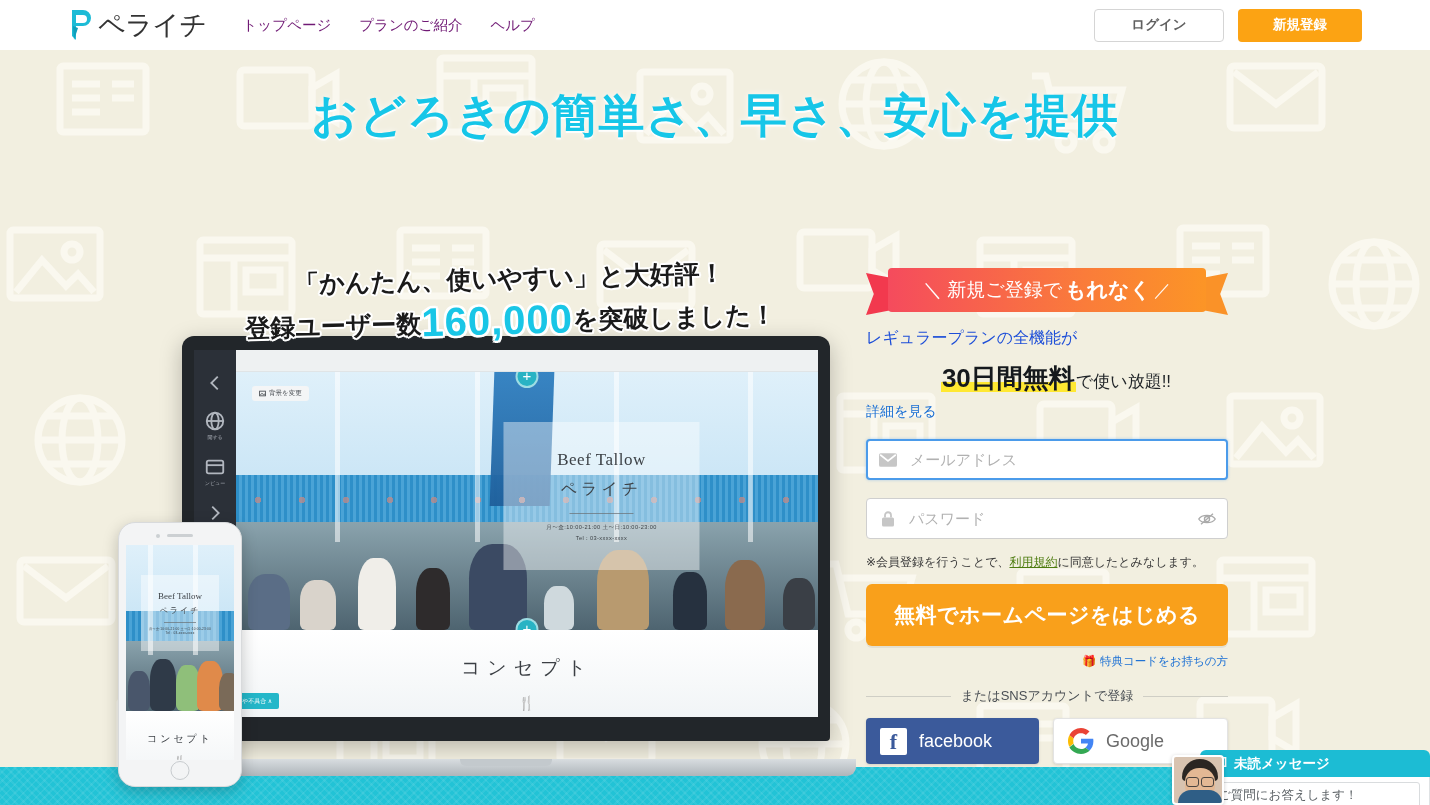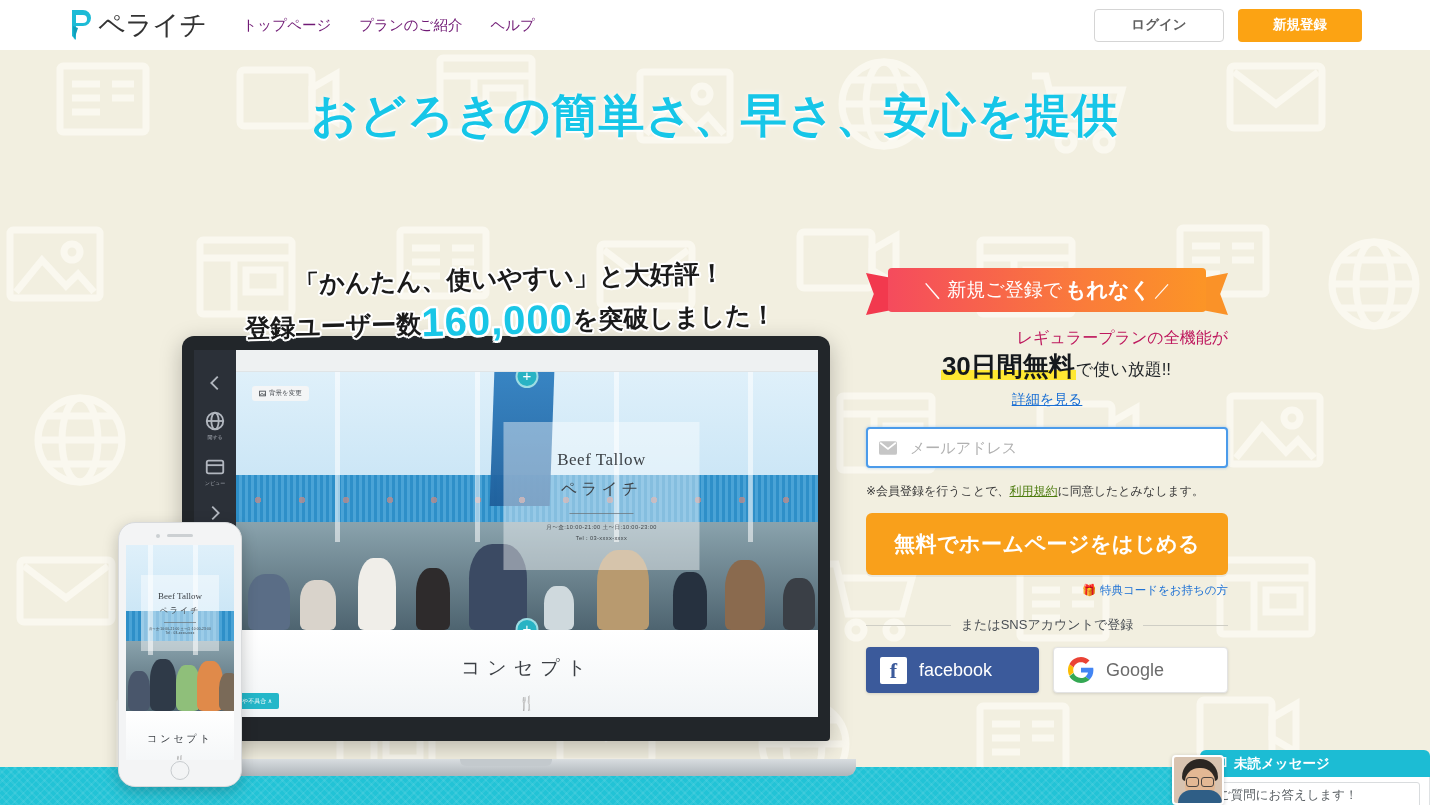--- a/index.html
+++ b/index.html
@@ -230,30 +230,30 @@
   .ribbon-strong { font-weight: bold; font-size: 21px; margin: 0 3px; }
   .ribbon-slash { font-size: 17px; opacity: .95; }
   .ribbon-tail {
     position: absolute; top: 5px; width: 26px; height: 42px;
   }
   .ribbon-tail.left { left: 0; background: #f2394e;
     clip-path: polygon(0 0, 100% 12%, 100% 88%, 0 100%, 30% 50%); }
   .ribbon-tail.right { right: 0; background: #fa9228;
     clip-path: polygon(0 12%, 100% 0, 70% 50%, 100% 100%, 0 88%); }
 
-  .offer-line1 { text-align:right; font-size: 16px; color: #be185d; margin-bottom: 0; }
+  .offer-line1 { text-align:left; font-size: 16px; color: #1d4ed8; margin-bottom: 12px; }
   .offer-line2 { text-align:center; font-size: 17px; color: #1f2327; white-space: nowrap;}
   .offer-hl {
     font-size: 26px; font-weight: bold; color: #15191d;
     background: linear-gradient(transparent 62%, #ffe832 62%, #ffe832 96%, transparent 96%);
     padding: 0 1px;
     margin-left: 18px;
   }
-  .offer-link { display:block; text-align:center; margin-top: 7px;
-    font-size: 14px; color: #1a6fd4; text-decoration: underline; cursor:pointer;}
+  .offer-link { display:block; text-align:left; margin-top: 7px;
+    font-size: 14px; color: #1a6fd4; cursor:pointer;}
 
   .field { position: relative; margin-top: 18px; height: 41px; }
   .field input {
     width: 100%; height: 41px; border-radius: 4px; background:#fff;
     border: 1px solid #cfcfcf; padding-left: 42px; padding-right: 36px;
     font-size: 15px; color: #333; font-family: inherit; outline: none;
   }
   .field input::placeholder { color: #b1b1b1; }
   .field.focused input { border: 2px solid #4b9bea; box-shadow: 0 0 3px rgba(75,155,234,.45); }
   .field-ico {
@@ -589,20 +589,32 @@
   <a class="offer-link">詳細を見る</a>
 
   <div class="field focused">
     <svg class="field-ico" viewBox="0 0 24 18" fill="#c6c6c6">
       <rect x="0" y="0" width="24" height="18" rx="2.5"></rect>
       <path d="M1.6 2 L12 10.2 L22.4 2" fill="none" stroke="#ffffff" stroke-width="2.2"></path>
     </svg>
     <input type="email" value="" autofocus="" placeholder="メールアドレス" style="">
   </div>
 
+  <div class="field">
+    <svg class="field-ico" viewBox="0 0 24 24" fill="#c6c6c6">
+      <rect x="4" y="10" width="16" height="12" rx="2"></rect>
+      <path d="M8 10 V7 a4 4 0 0 1 8 0 v3" fill="none" stroke="#c6c6c6" stroke-width="2.4"></path>
+    </svg>
+    <input type="password" value="" placeholder="パスワード" style="">
+    <svg class="eye-ico" viewBox="0 0 24 18" fill="none" stroke="#aaaaaa" stroke-width="1.8">
+      <path d="M1 9 C5 2.5 19 2.5 23 9 C19 15.5 5 15.5 1 9 Z"></path>
+      <circle cx="12" cy="9" r="3.4"></circle>
+      <line x1="4" y1="16" x2="20" y2="2"></line>
+    </svg>
+  </div>
 
 
   <div class="terms"><span>※会員登録を行うことで、</span><a>利用規約</a><span>に同意したとみなします。</span></div>
 
   <button class="cta">無料でホームページをはじめる</button>
 
   <div class="coupon"><span class="gift">🎁</span><span>特典コードをお持ちの方</span></div>
 
   <div class="divider">
       <span>またはSNSアカウントで登録</span>

